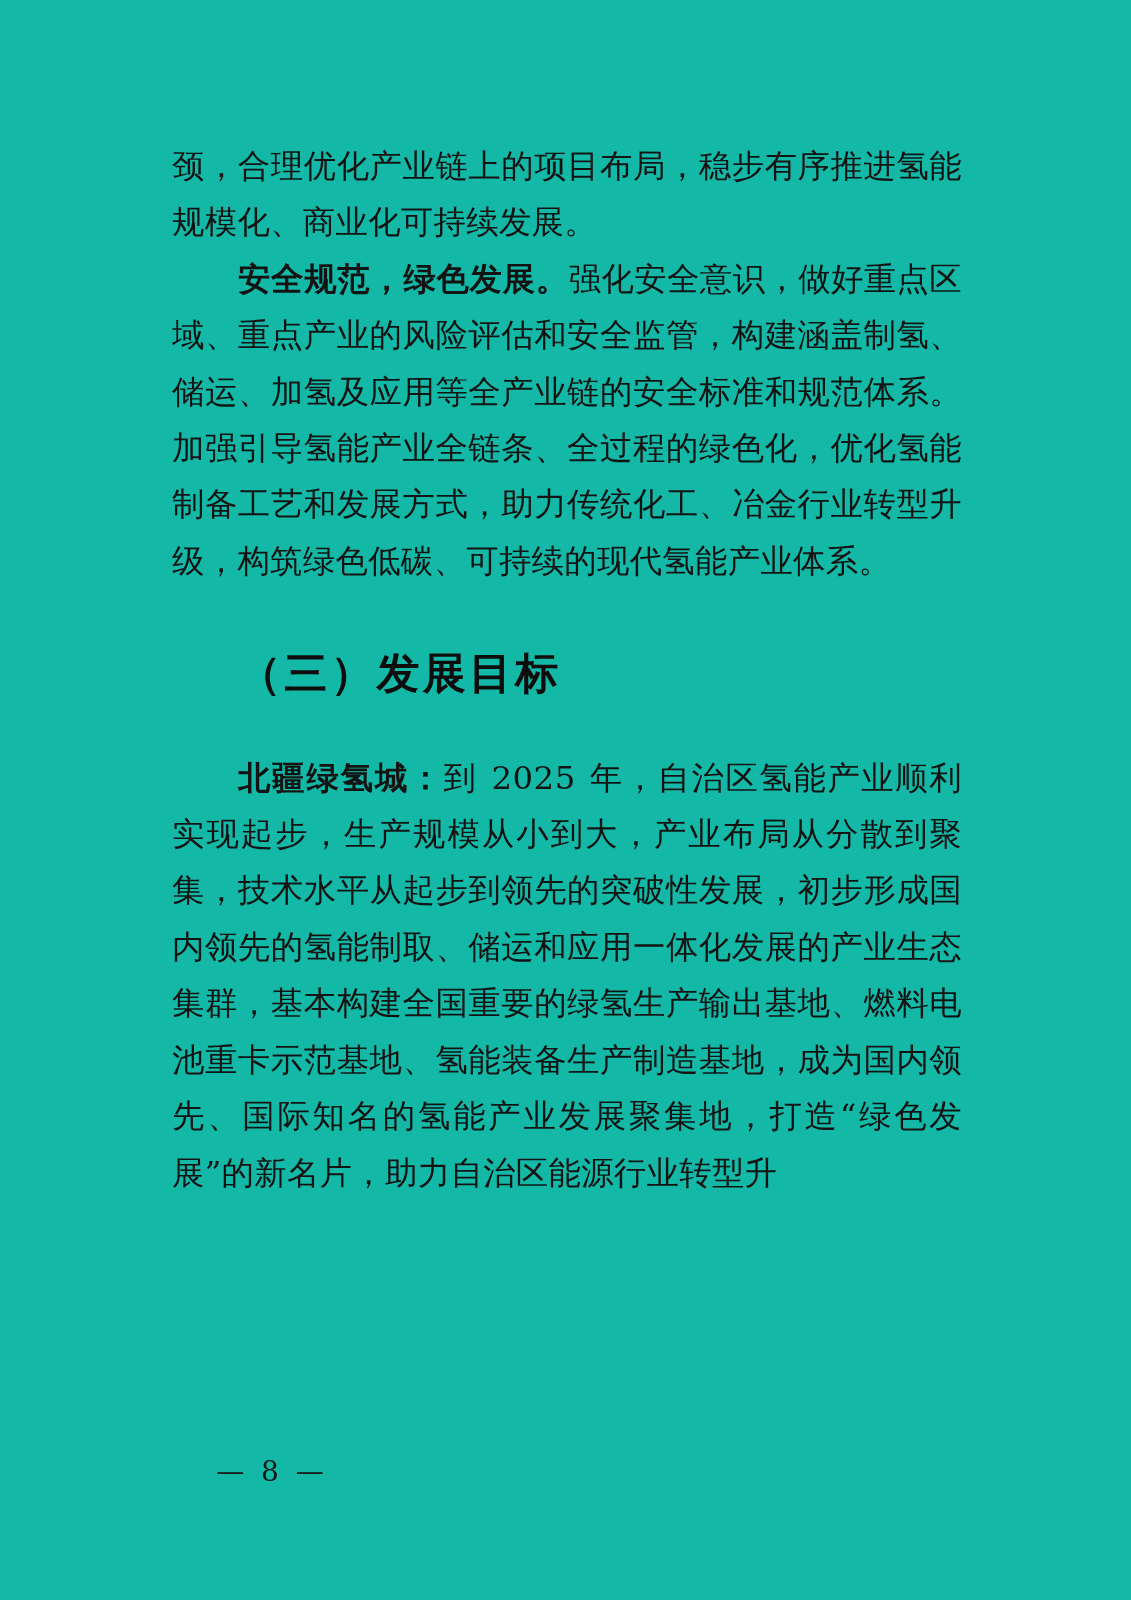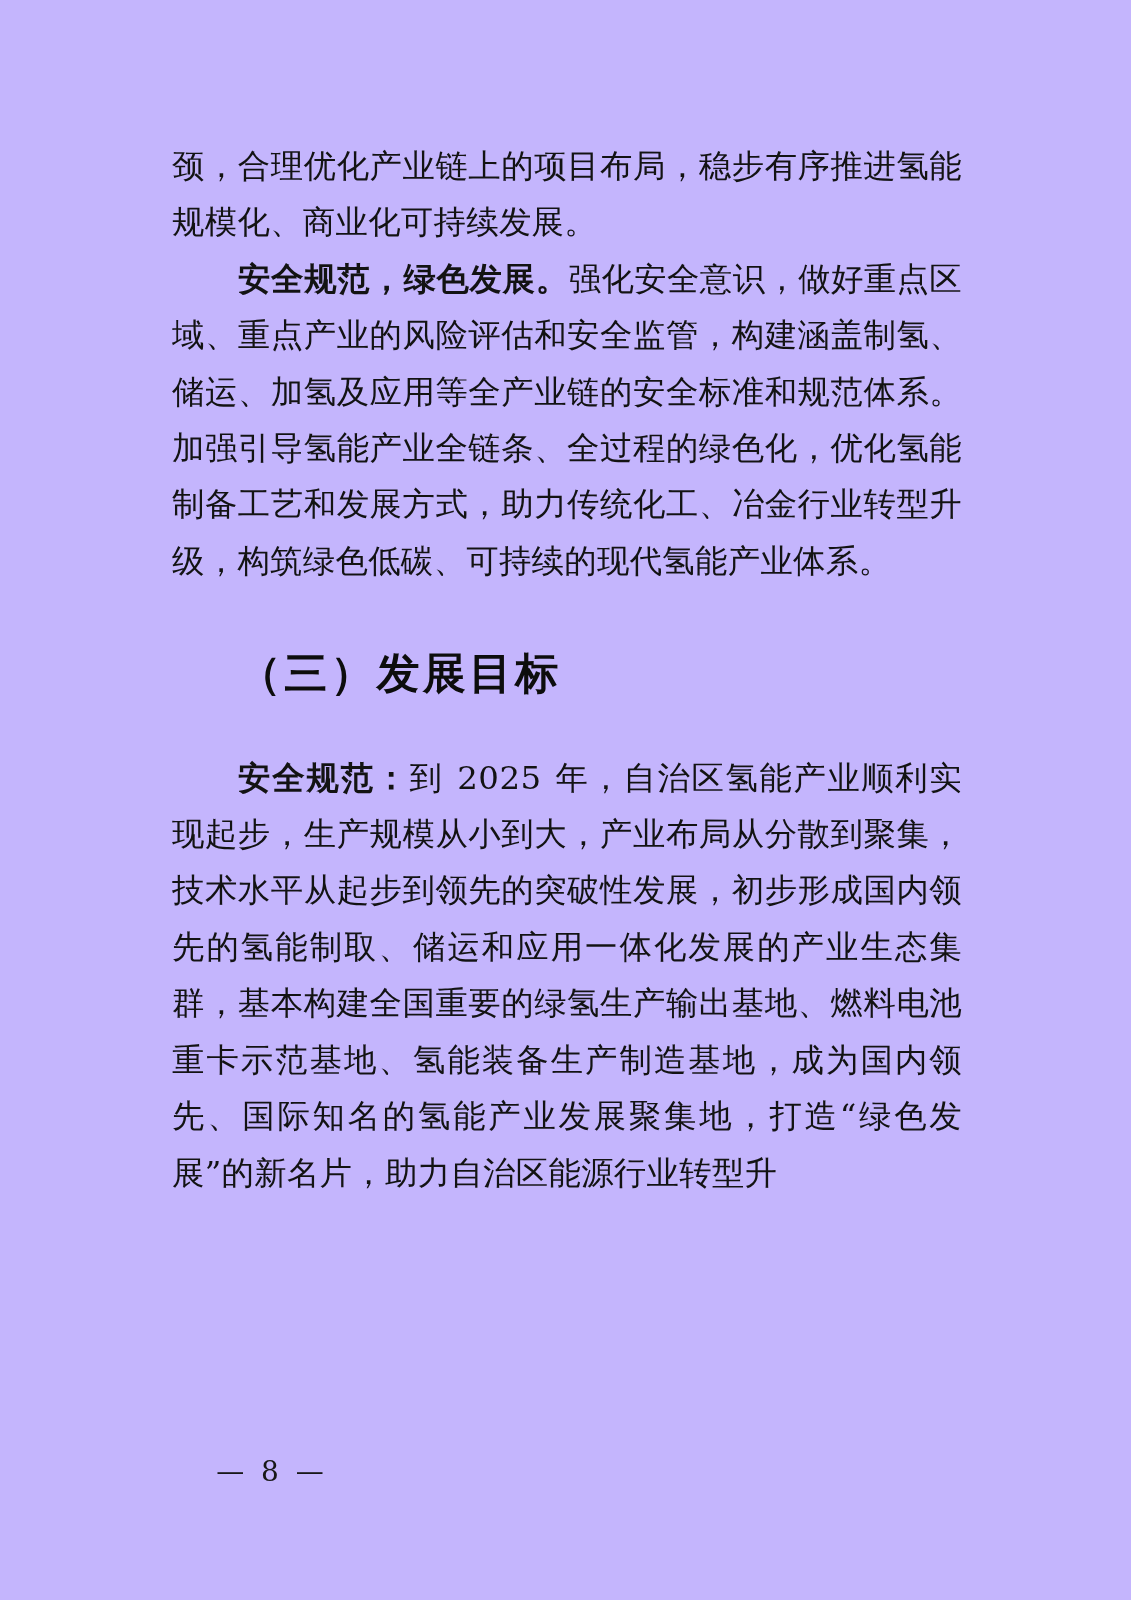--- a/index.html
+++ b/index.html
@@ -4,21 +4,21 @@
 <style>
   html, body {
     margin: 0;
     padding: 0;
     background: #ffffff;
   }
   #page {
     position: relative;
     width: 1131px;
     height: 1600px;
-    background: #c4b5fd;
+    background: #14b8a6;
     overflow: hidden;
     font-family: "DejaVu Serif", "Liberation Serif", serif;
   }
   #content {
     position: absolute;
     left: 172px;
     top: 138px;
     width: 790px;
   }
   .para {
@@ -85,21 +85,21 @@
 
 
     <p class="para indent"><span class="lead">安全规范，绿色发展。</span><span>强化安全意识，做好重点区域、重点产业的风险评估和安全监管，构建涵盖制氢、储运、加氢及应用等全产业链的安全标准和规范体系。加强引导氢能产业全链条、全过程的绿色化，优化氢能制备工艺和发展方式，助力传统化工、冶金行业转型升级，构筑绿色低碳、可持续的现代氢能产业体系。</span></p>
 
     <div class="spacer-lg"></div>
 
     <h2 class="section-heading">（三）发展目标</h2>
 
     <div class="spacer-md"></div>
 
-    <p class="para indent"><span class="lead">安全规范：</span><span>到 </span><span class="num">2025</span><span> 年，自治区氢能产业顺利实现起步，生产规模从小到大，产业布局从分散到聚集，技术水平从起步到领先的突破性发展，初步形成国内领先的氢能制取、储运和应用一体化发展的产业生态集群，基本构建全国重要的绿氢生产输出基地、燃料电池重卡示范基地、氢能装备生产制造基地，成为国内领先、国际知名的氢能产业发展聚集地，打造“绿色发展”的新名片，助力自治区能源行业转型升</span></p>
+    <p class="para indent"><span class="lead">北疆绿氢城：</span><span>到 </span><span class="num">2025</span><span> 年，自治区氢能产业顺利实现起步，生产规模从小到大，产业布局从分散到聚集，技术水平从起步到领先的突破性发展，初步形成国内领先的氢能制取、储运和应用一体化发展的产业生态集群，基本构建全国重要的绿氢生产输出基地、燃料电池重卡示范基地、氢能装备生产制造基地，成为国内领先、国际知名的氢能产业发展聚集地，打造“绿色发展”的新名片，助力自治区能源行业转型升</span></p>
 
   </div>
 
   <div id="footer">
     <span>— 8 —</span>
   </div>
 
 </div>
 
 </body></html>

